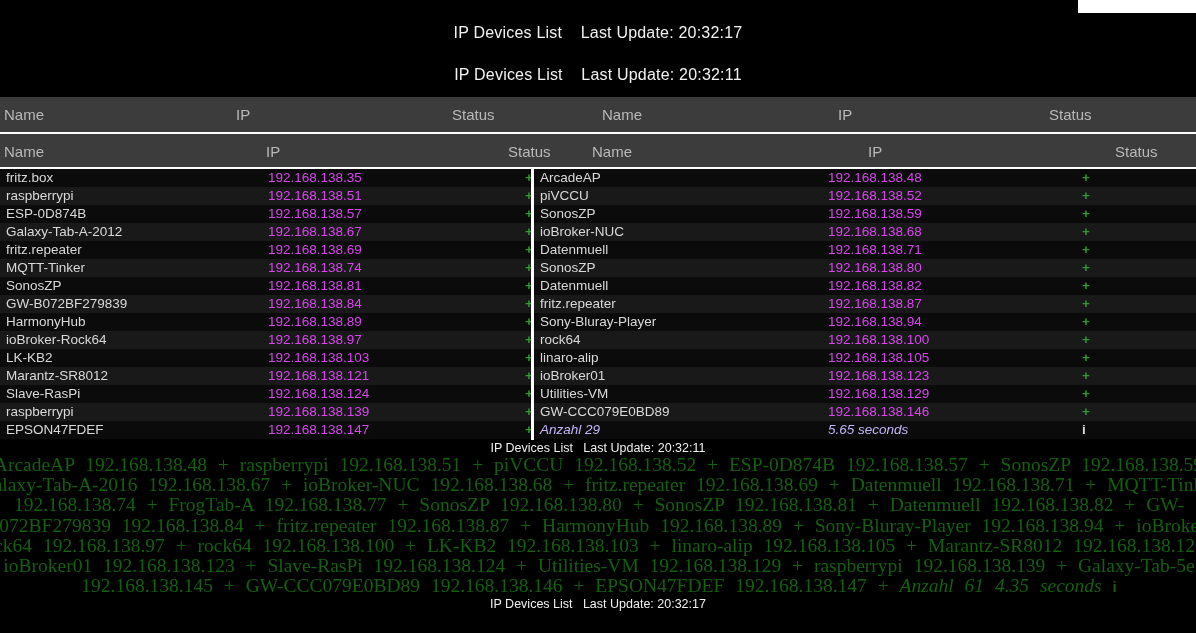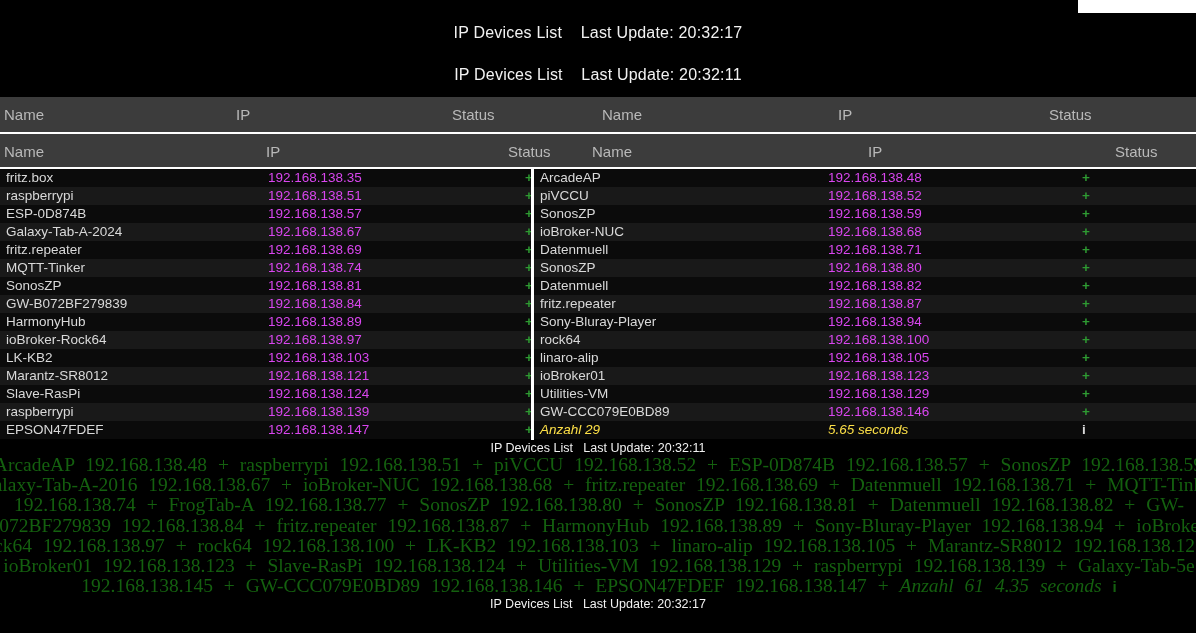--- a/index.html
+++ b/index.html
@@ -75,21 +75,21 @@
   .row.odd{background:#0b0b0b;padding-left:48px;}
   .row.even{background:#191919;text-decoration:underline;}
   .c-name{position:absolute;left:6px;color:#d9d9d9;}
   .c-ip{position:absolute;color:#d946ef;}
   .c-st{position:absolute;color:#2e9b32;font-weight:bold;}
   .tbl-left .c-ip{left:268px;}
   .tbl-left .c-st{left:525px;}
   .tbl-right .c-ip{left:294px;}
   .tbl-right .c-st{left:548px;}
   .row.summary .c-name,
-  .row.summary .c-ip{color:#fde047;font-style:italic;}
+  .row.summary .c-ip{color:#c4b5fd;font-style:italic;}
   .row.summary .c-st{color:#d9d9d9;font-style:normal;font-weight:bold;}
 
   
   .mid-caption{
     position:absolute;top:441px;left:0;width:1196px;
     text-align:center;font-size:12.5px;color:#f0f0f0;white-space:pre;
   }
 
   
   .flow{
@@ -157,21 +157,21 @@
         <span class="c-name">raspberrypi</span>
         <span class="c-ip">192.168.138.51</span>
         <span class="c-st">+</span>
       </div>
       <div class="row odd">
         <span class="c-name">ESP-0D874B</span>
         <span class="c-ip">192.168.138.57</span>
         <span class="c-st">+</span>
       </div>
       <div class="row even">
-        <span class="c-name">Galaxy-Tab-A-2024</span>
+        <span class="c-name">Galaxy-Tab-A-2012</span>
         <span class="c-ip">192.168.138.67</span>
         <span class="c-st">+</span>
       </div>
       <div class="row odd">
         <span class="c-name">fritz.repeater</span>
         <span class="c-ip">192.168.138.69</span>
         <span class="c-st">+</span>
       </div>
       <div class="row even">
         <span class="c-name">MQTT-Tinker</span>

